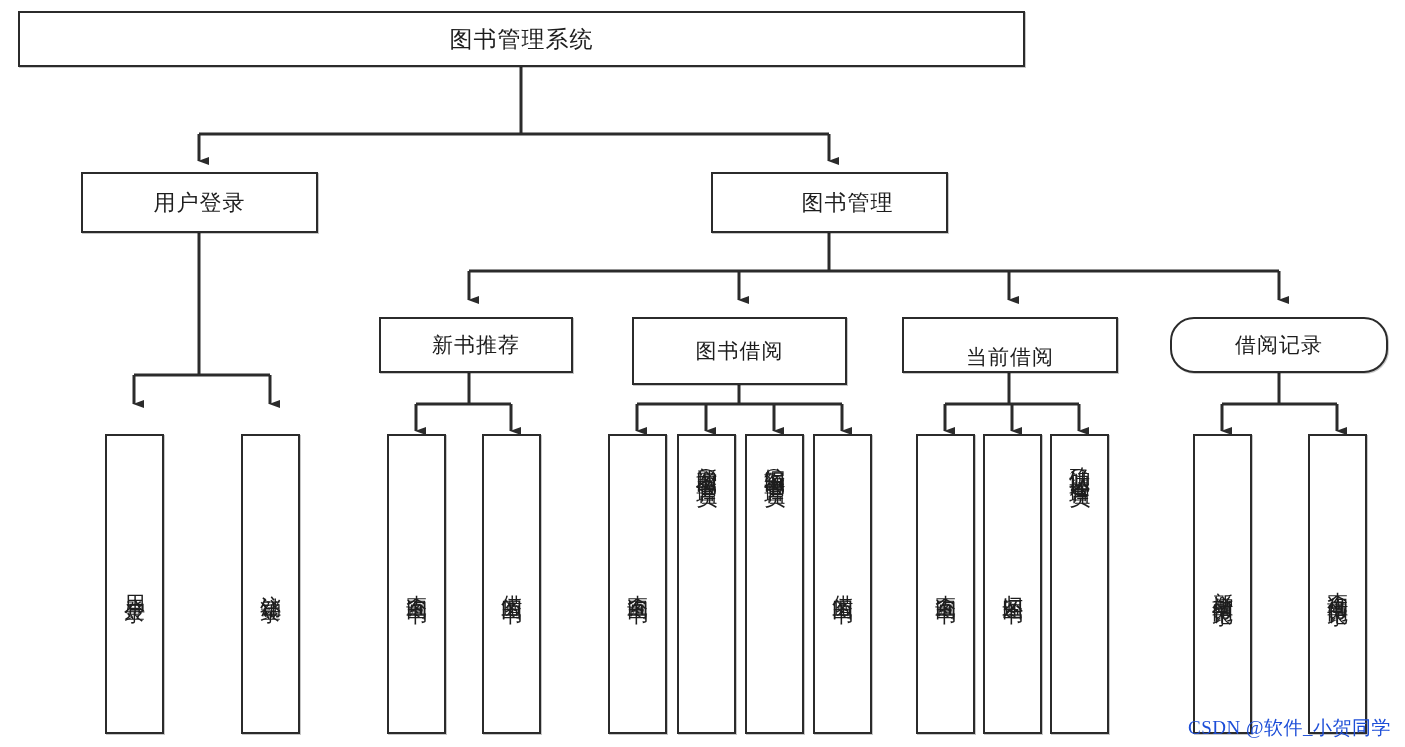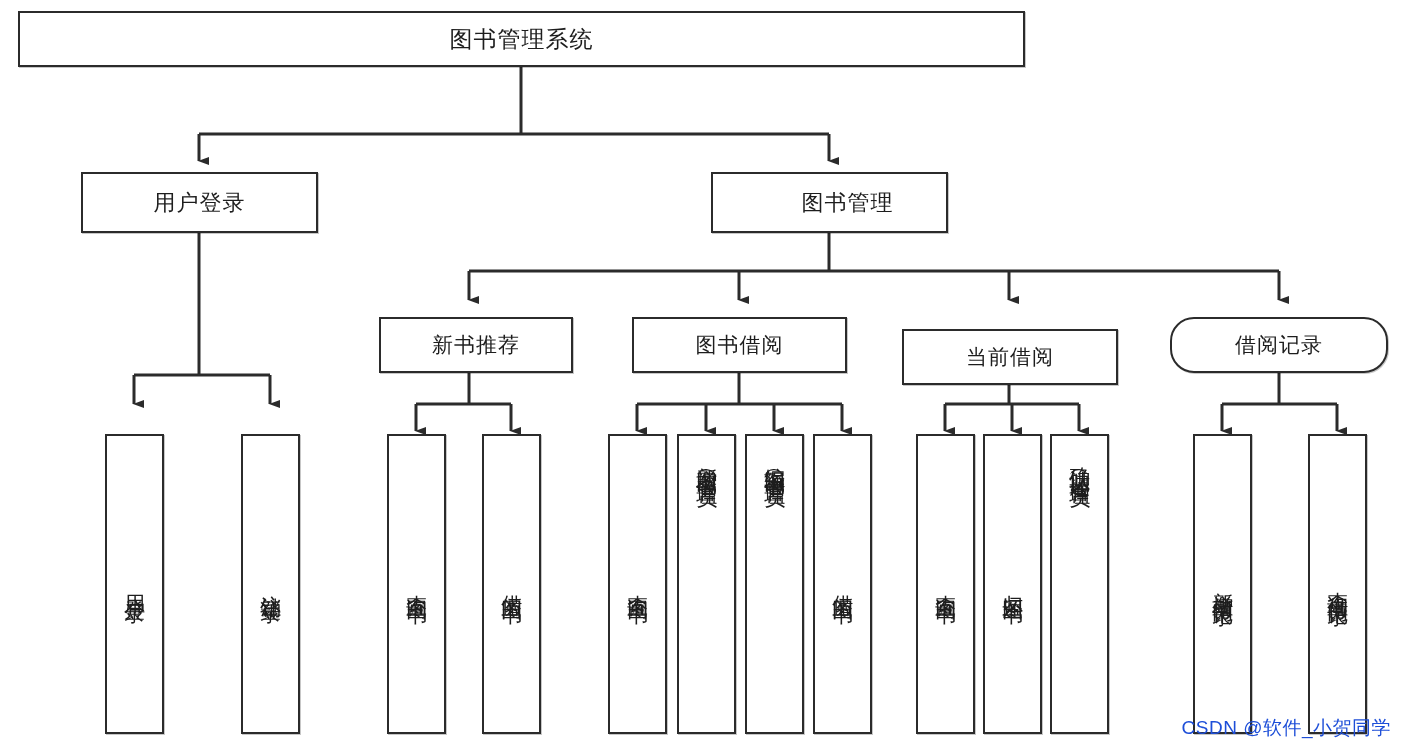--- a/index.html
+++ b/index.html
@@ -9,20 +9,21 @@
   }
   body {
     font-family: "Liberation Sans", "DejaVu Sans", sans-serif;
   }
   #diagram-root {
     position: relative;
     width: 1405px;
     height: 747px;
     background: #ffffff;
     overflow: hidden;
+    font-family: Liberation Serif, serif;
   }
   #diagram-svg {
     position: absolute;
     left: 0;
     top: 0;
     width: 1405px;
     height: 747px;
   }
   .node-box {
     position: absolute;
@@ -146,24 +147,24 @@
   <div class="node-box lvl1" style="left:81px; top:172px; width:237px; height:61px;">
     <span class="node-label">用户登录</span>
   </div>
   <div class="node-box lvl1" style="left:711px; top:172px; width:237px; height:61px;padding-left:36px;">
     <span class="node-label">图书管理</span>
   </div>
 
   <div class="node-box lvl2" style="left:360px; top:317px; width:194px; height:56px;margin-left:19px;">
     <span class="node-label">新书推荐</span>
   </div>
-  <div class="node-box lvl2" style="left:632px; top:317px; width:215px; height:56px;text-align:center;">
+  <div class="node-box lvl2" style="left:632px; top:317px; width:215px; height:68px;text-align:center;">
     <span class="node-label">图书借阅</span>
   </div>
-  <div class="node-box lvl2" style="left:902px; top:329px; width:216px; height:56px;">
+  <div class="node-box lvl2" style="left:902px; top:317px; width:216px; height:56px;align-items:flex-end;">
     <span class="node-label">当前借阅</span>
   </div>
   <div class="node-box lvl2" style="left:1170px; top:317px; width:218px; height:56px;border-radius:24px;">
     <span class="node-label">借阅记录</span>
   </div>
 
   <div class="node-box leaf leaf-center" style="left:105px; top:434px; width:59px; height:300px;">
     <span class="node-label">用户登录</span>
   </div>
   <div class="node-box leaf leaf-center" style="left:241px; top:434px; width:59px; height:300px;">

